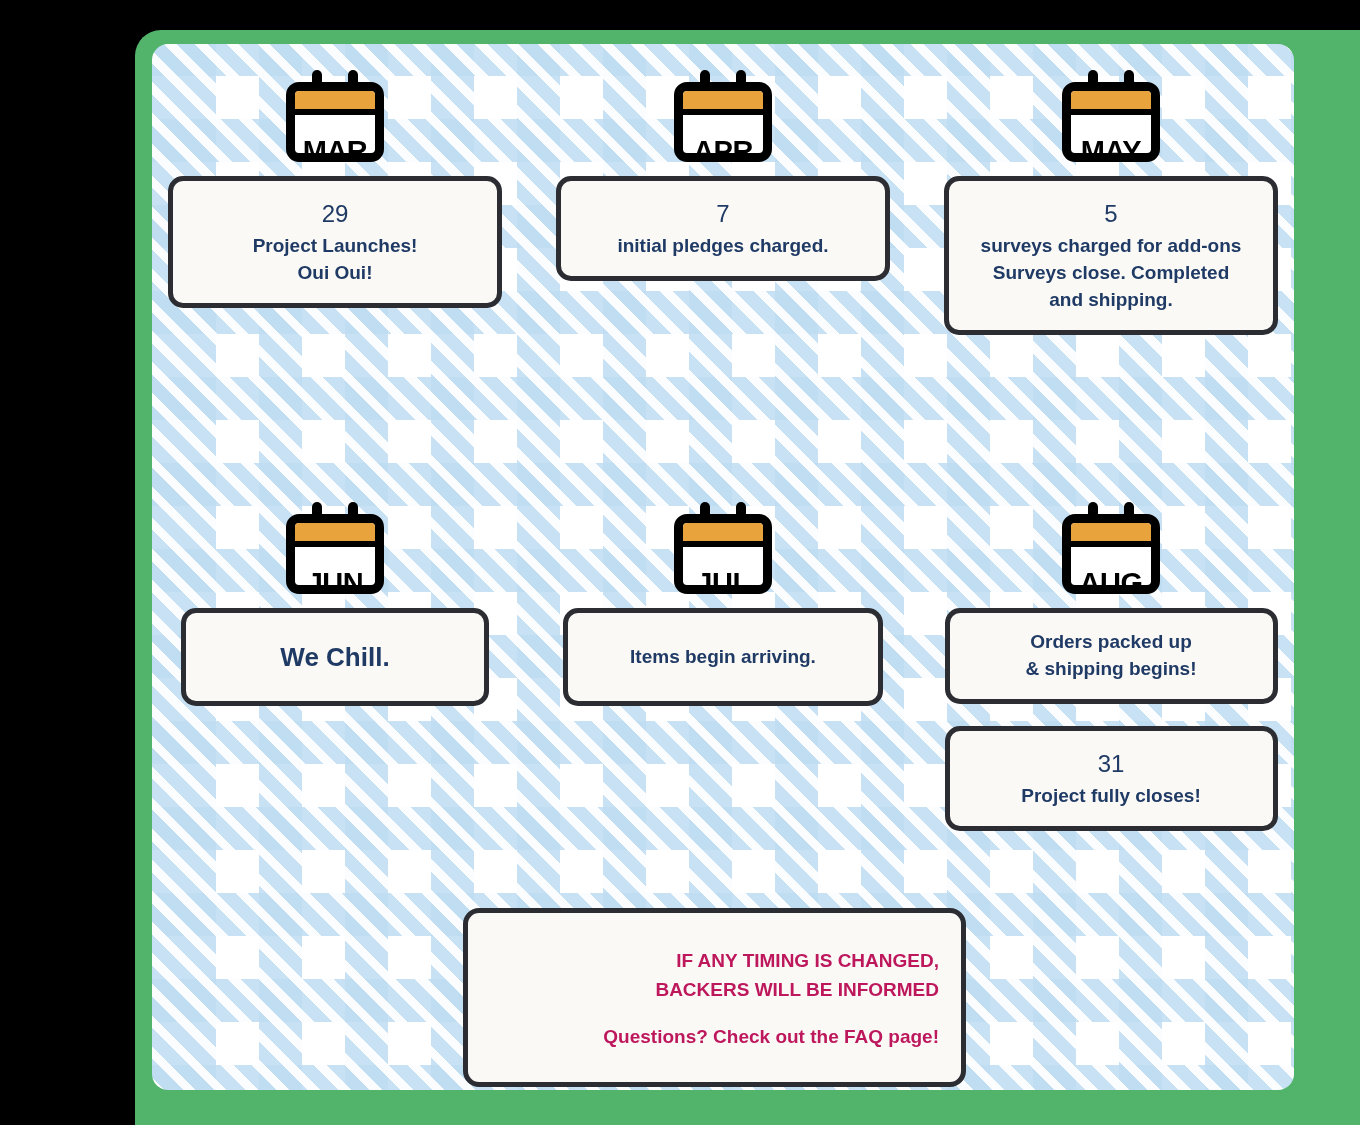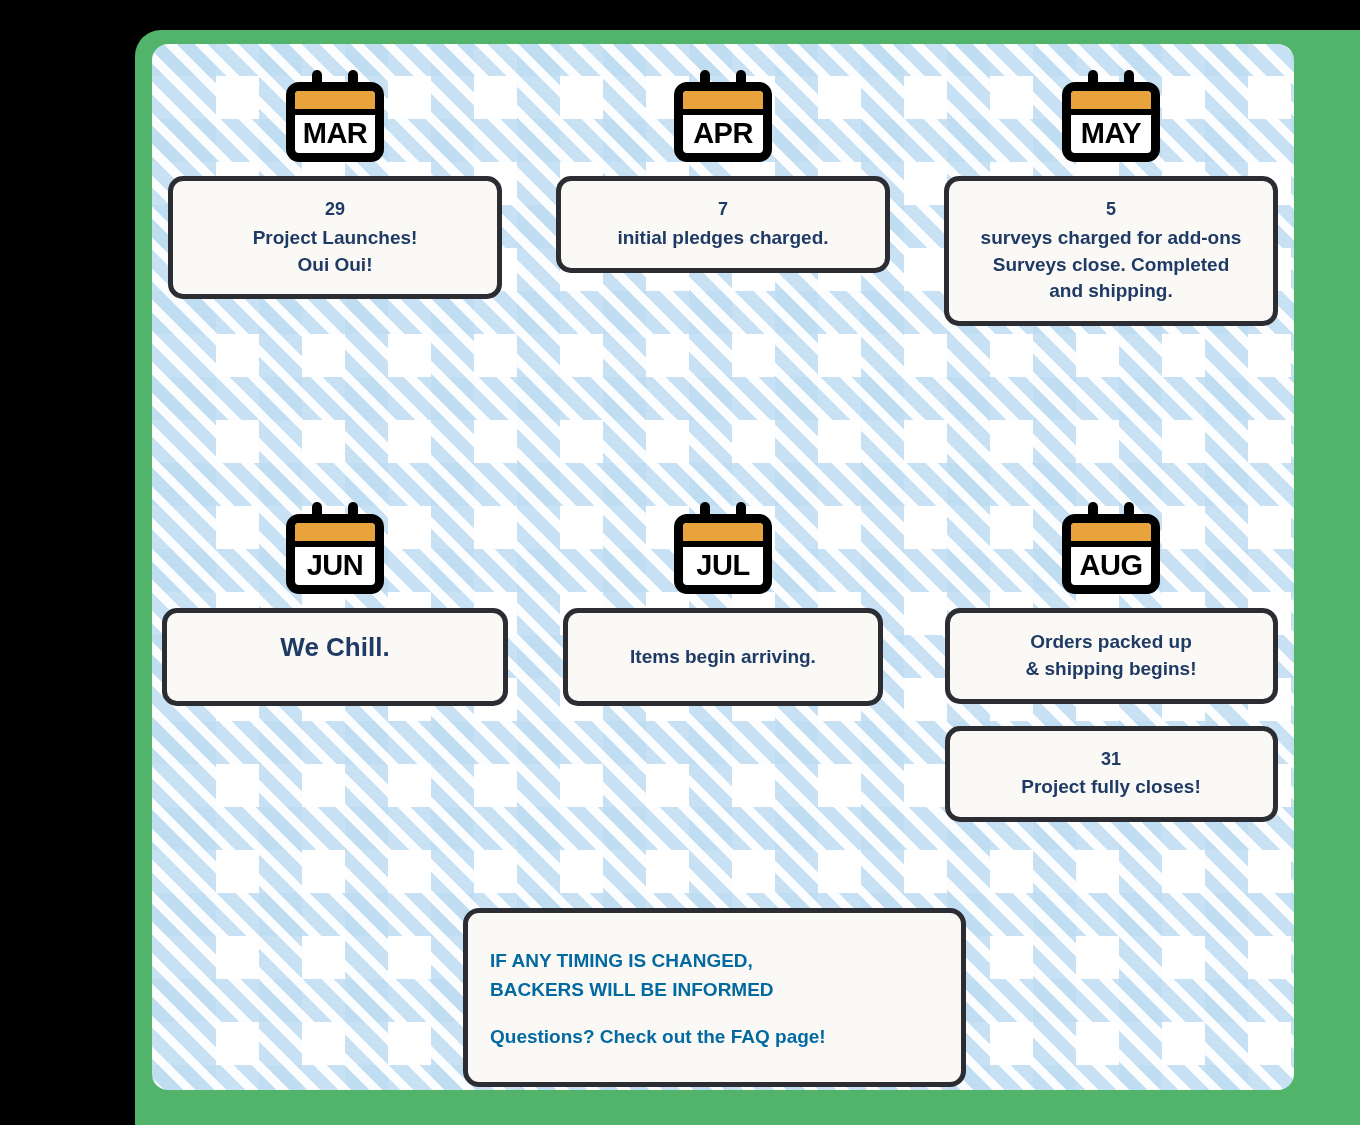--- a/index.html
+++ b/index.html
@@ -121,21 +121,21 @@
     width: 100%;
     height: 24px;
     background: #e8a33d;
     border-bottom: 6px solid #000000;
     box-sizing: border-box;
   }
   .cal-month {
     position: absolute;
     left: 0;
     right: 0;
-    top: 28px;
+    top: 46px;
     text-align: center;
     font-size: 29px;
     font-weight: bold;
     color: #000000;
     letter-spacing: -0.5px;
     line-height: 1;
   }
   .cal-ring {
     position: absolute;
     top: 0;
@@ -156,51 +156,51 @@
     color: #1f3a64;
     text-align: center;
     padding: 16px 18px;
     margin-bottom: 22px;
     font-size: 19px;
     font-weight: bold;
     line-height: 1.42;
   }
   .card .date {
     display: block;
-    font-size: 18px;
-    font-weight: bold;
+    font-size: 24px;
+    font-weight: normal;
     margin-bottom: 2px;
   }
   .card .line { display: block; }
 
   
   .col-mar .card { width: 334px; min-height: 100px; display: flex;
                    flex-direction: column; justify-content: center; }
   .col-apr .card { width: 334px; }
   .col-may .card { width: 334px; }
-  .col-jun .card { width: 346px; min-height: 98px; display: flex;
-                   flex-direction: column; }
+  .col-jun .card { width: 308px; min-height: 98px; display: flex;
+                   flex-direction: column; justify-content: center; }
   .col-jul .card { width: 320px; min-height: 98px; display: flex;
                    flex-direction: column; justify-content: center; }
   .col-aug .card { width: 333px; }
 
   .card.big-text { font-size: 26px; }
 
   
   #notice-card {
     position: absolute;
     left: 311px;
     top: 864px;
     width: 503px;
     box-sizing: border-box;
     background: #fbf9f6;
     border: 5px solid #2b2d33;
     border-radius: 16px;
-    color: #0369a1;
-    text-align: left;
+    color: #be185d;
+    text-align: right;
     padding: 34px 22px 30px;
     font-size: 19px;
     font-weight: bold;
     line-height: 1.52;
   }
   #notice-card .gap { height: 18px; }
 </style>
 </head>
 <body>
 

